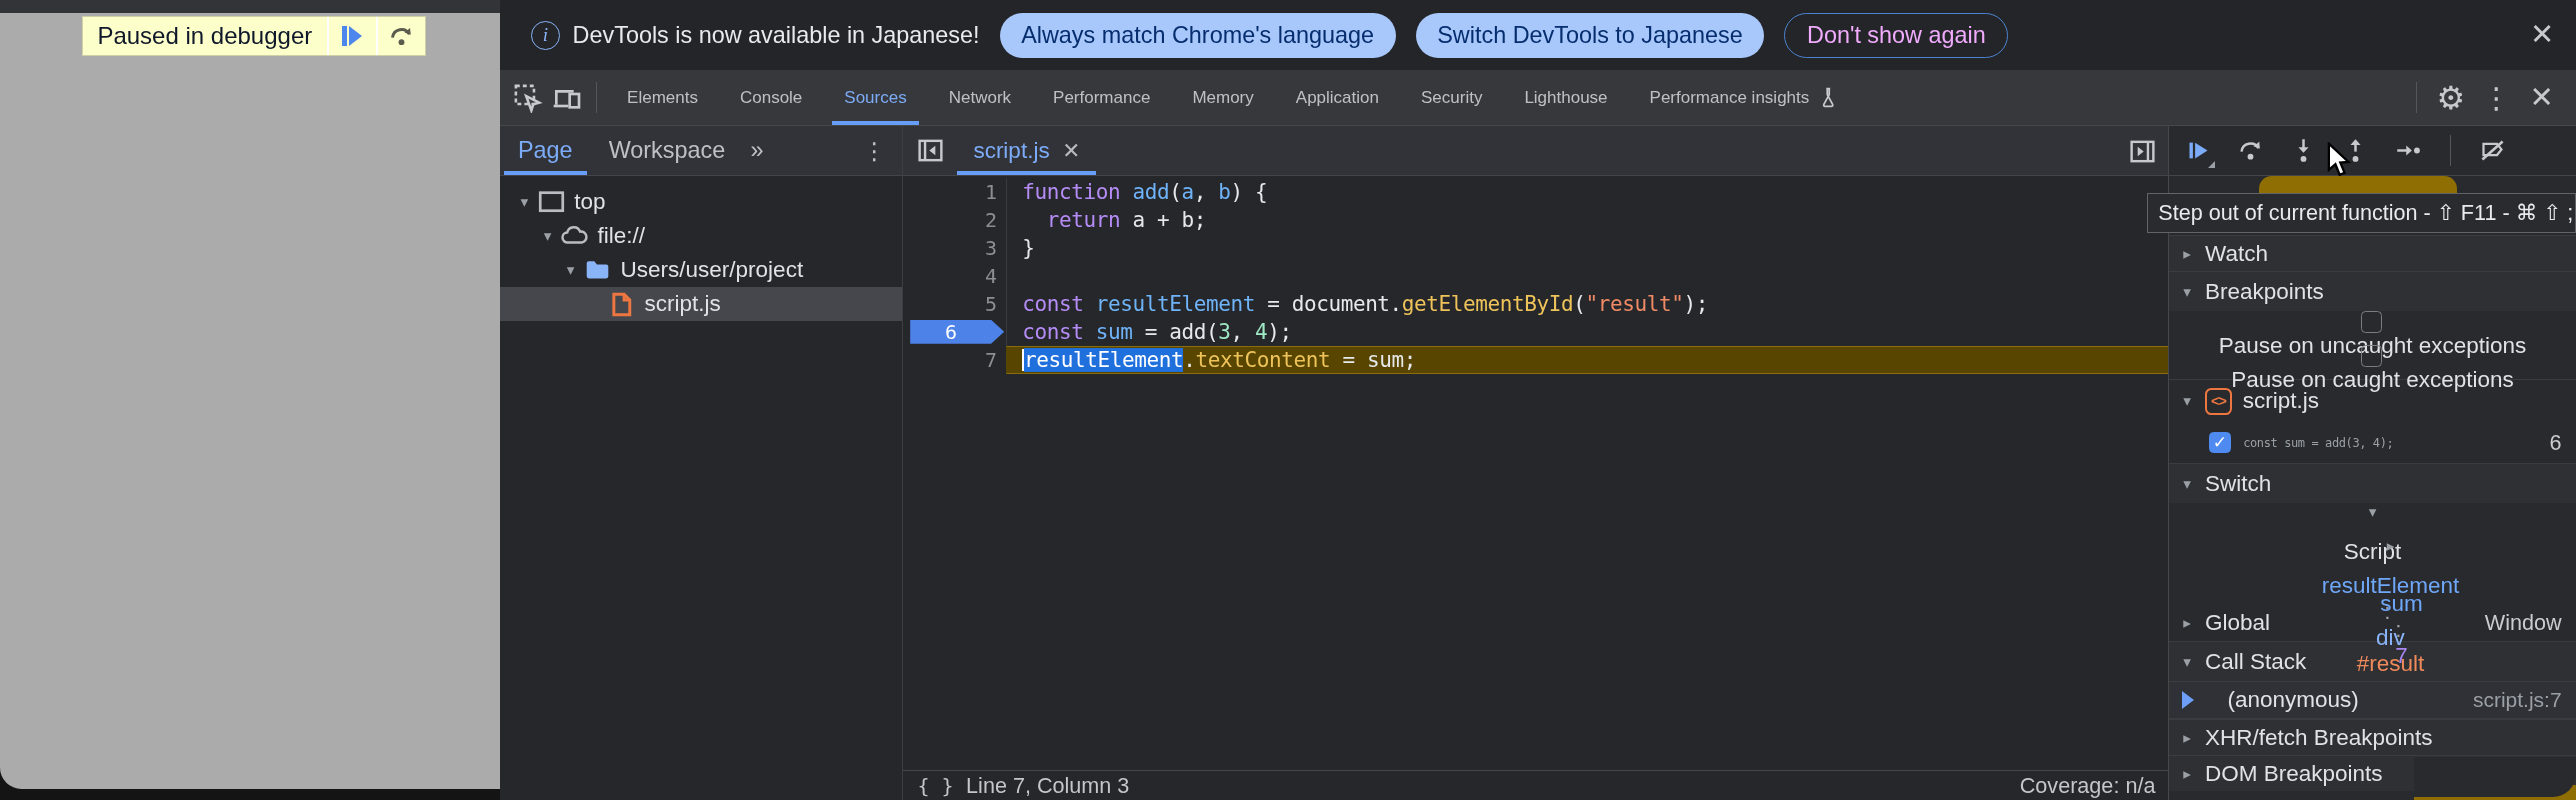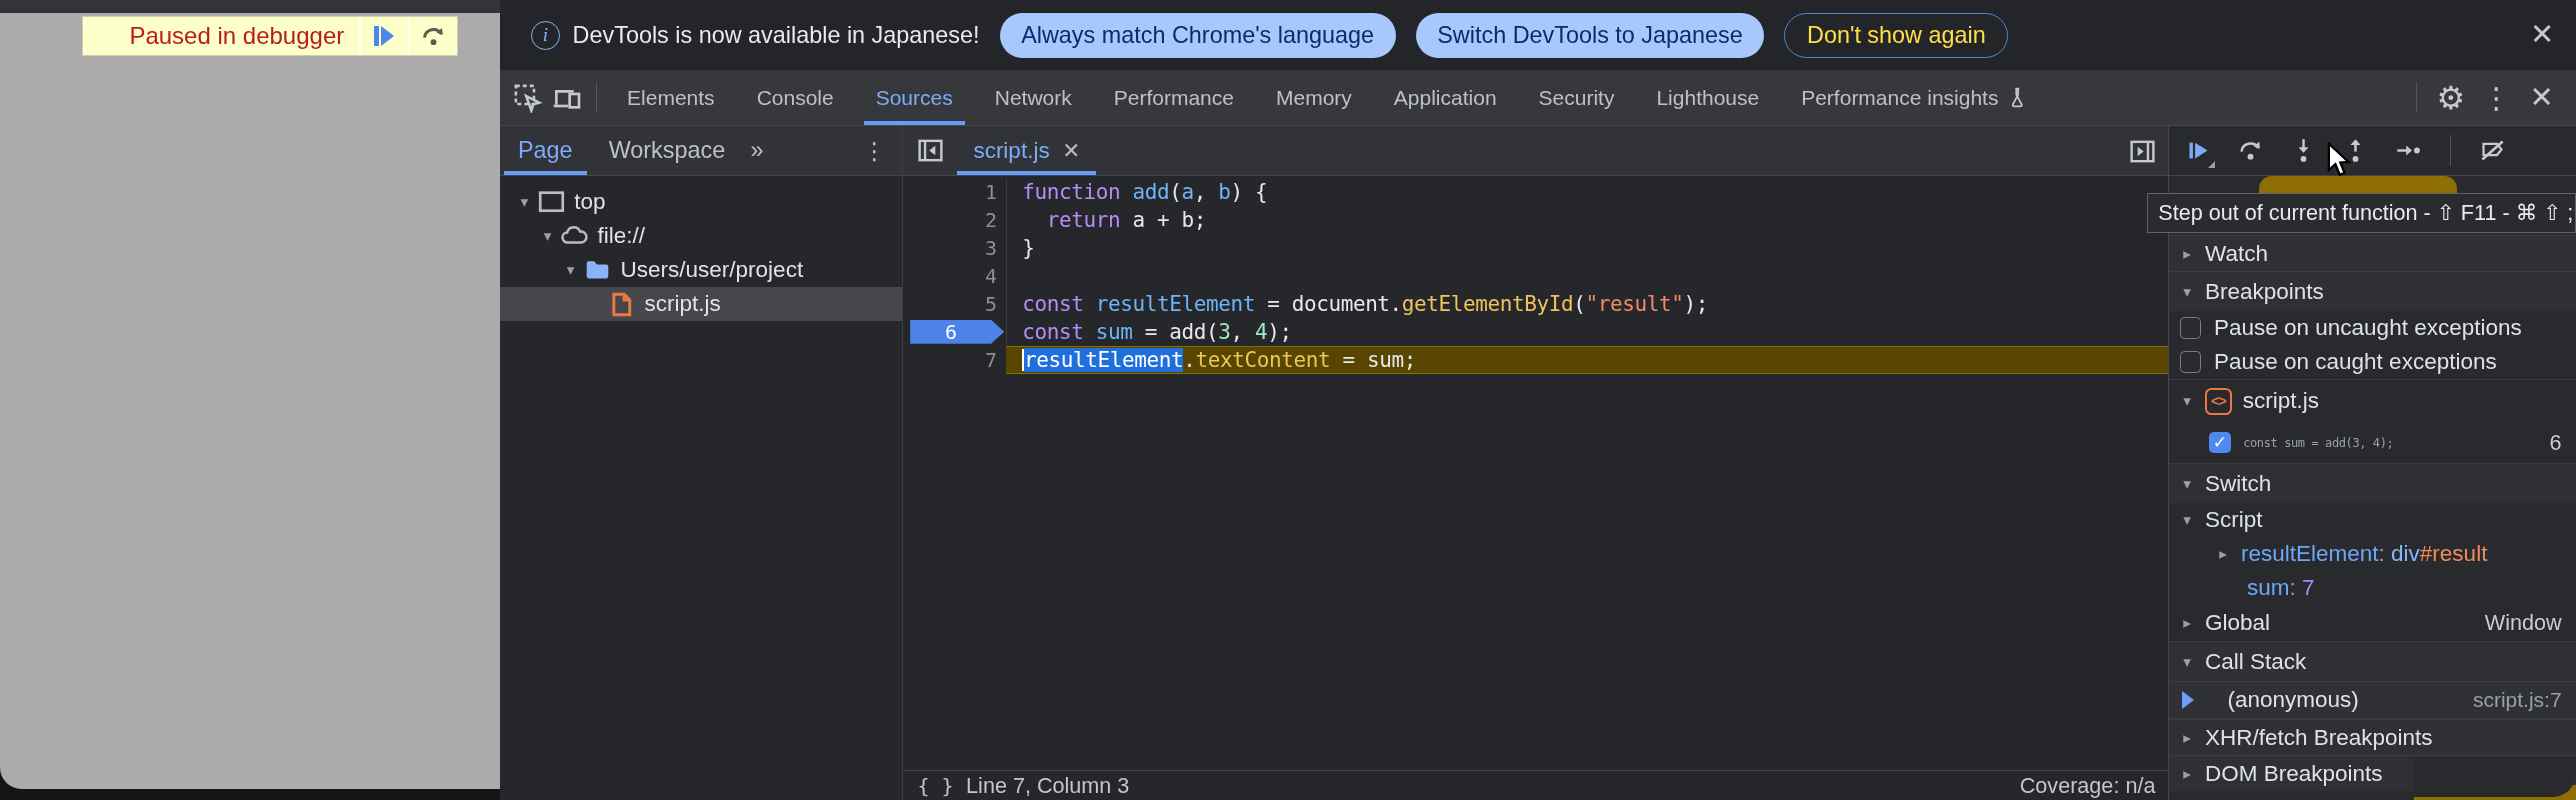--- a/index.html
+++ b/index.html
@@ -7,47 +7,47 @@
     font-family:"Liberation Sans", sans-serif; }
   #stage { position:relative; width:2576px; height:801px; display:flex; }
 
   
   #page-left { position:relative; width:500px; height:801px; background:#141414;
     display:flex; flex-direction:column; }
   #page-topband { height:12.6px; background:#333438; }
   #page-gray { flex:0 0 776px; background:#ababab; border-bottom-left-radius:21.6px; position:relative; }
   .paused-banner { position:absolute; left:82px; top:3.6px; height:40px; display:flex; align-items:stretch;
     background:#fcffc9; border:1.8px solid #cedArgb; border:1.8px solid #cfcfa8; }
-  .paused-banner .pb-label { display:flex; align-items:center; padding:0 14.4px; font-size:24px; color:#b91c1c;margin-left:32px; }
+  .paused-banner .pb-label { display:flex; align-items:center; padding:0 14.4px; font-size:24px; color:#0f172a; }
   .pb-cell { width:49px; display:flex; align-items:center; justify-content:center; border-left:2.7px solid #ffffff; }
   .mini-resume { display:flex; align-items:center; gap:2.7px; }
   .mini-resume .bar { width:4.5px; height:20px; background:#4d86ec; }
   .mini-resume .tri { width:0; height:0; border-top:10px solid transparent; border-bottom:10px solid transparent; border-left:13.5px solid #4d86ec; }
 
   
   #devtools { position:relative; width:2076px; height:801px; background:#26272b; display:flex; flex-direction:column; }
 
   
   #infobar { position:relative; height:70px; background:#232528; display:flex; align-items:center; flex:0 0 70px; }
   .info-icon { width:29px; height:29px; margin-left:31px; border:1.8px solid #8ab4f8; border-radius:50%;
     color:#8ab4f8; font-size:19px; display:flex; align-items:center; justify-content:center; font-style:italic;
     font-family:"Liberation Serif", serif; }
   #infobar .msg { margin-left:12.6px; font-size:23.4px; color:#e8eaed; }
   .pill { height:45px; border-radius:22.5px; display:flex; align-items:center; padding:0 21.6px;
     font-size:23.4px; background:#a8c7fa; color:#062e6f; margin-left:20px; white-space:nowrap; }
-  .pill.outline { background:transparent; border:1.8px solid #4d83d1; color:#fde047; }
+  .pill.outline { background:transparent; border:1.8px solid #4d83d1; color:#f0abfc; }
   .x-btn { font-size:29px; color:#c6c9cd; line-height:1; }
   #infobar-close { position:absolute; right:21.6px; top:20px; }
 
   
   #main-toolbar { height:56px; background:#37383b; border-bottom:0.9px solid #474747; display:flex; align-items:center; flex:0 0 56px; }
   .tb-icon { width:40px; height:40px; display:flex; align-items:center; justify-content:center; }
   .vsep { width:0.9px; height:31px; background:#55565a; margin:0 9px; }
   #devtools-tabs { display:flex; align-items:stretch; height:100%; }
-  .dt-tab { position:relative; display:flex; align-items:center; padding:0 21px; font-size:21px; color:#bdc1c6; white-space:nowrap; gap:9px; }
+  .dt-tab { position:relative; display:flex; align-items:center; padding:0 21px; font-size:17px; color:#bdc1c6; white-space:nowrap; gap:9px; }
   .dt-tab.sel { color:#7cacf8; }
   .dt-tab.sel::after { content:""; position:absolute; left:9px; right:9px; bottom:0; height:3.6px; background:#669df6; }
   #toolbar-right { margin-left:auto; display:flex; align-items:center; gap:5.4px; padding-right:14.4px; }
   .gear { font-size:32px; color:#c6c9cd; }
   .dots { font-size:29px; color:#c6c9cd; letter-spacing:0; }
 
   
   #content { flex:1; display:flex; min-height:0; }
 
   
@@ -96,21 +96,21 @@
   
   #sidebar { width:408px; flex:0 0 408px; border-left:0.9px solid #474747; background:#282a2d; display:flex; flex-direction:column; position:relative; }
   #debug-toolbar { height:50px; flex:0 0 50px; border-bottom:0.9px solid #44454a; display:flex; align-items:center; padding-left:9px; gap:12.6px; }
   .dbg-btn { width:40px; height:40px; display:flex; align-items:center; justify-content:center; position:relative; }
   .dd-corner { position:absolute; right:2.7px; bottom:2.7px; width:0; height:0; border-left:7.2px solid transparent; border-bottom:7.2px solid #9aa0a6; }
 
   #sections { flex:1; padding-top:59px; overflow:hidden; }
   .sec-header { display:flex; align-items:center; background:#2f3034; border-top:0.9px solid #3b3c40; font-size:22.5px; color:#dfe2e6; }
   .sec-row { display:flex; align-items:center; font-size:22.5px; color:#dfe2e6; }
   .arr { width:36px; flex:0 0 36px; text-align:center; font-size:15.3px; color:#9aa0a6; }
-  .h40{height:36px;} .h44{height:40px;} .h38{height:34px;} .h48{height:43px;} .h46{height:41px;} .h42{height:38px;gap:23px;}
+  .h40{height:36px;} .h44{height:40px;} .h38{height:34px;flex-direction:column;} .h48{height:43px;} .h46{height:41px;} .h42{height:38px;gap:23px;}
   .cb { width:21.6px; height:21.6px; border:1.8px solid #7a7e83; border-radius:4.5px; margin:0 12.6px 0 10.8px; flex:0 0 21.6px; }
   .cb.checked { background:#4e8af0; border-color:#4e8af0; color:#fff; display:flex; align-items:center; justify-content:center; font-size:17px; }
   .js-badge { width:27px; height:27px; border:2.7px solid #ee7741; border-radius:6.3px; color:#ee7741; font-size:14.4px; font-weight:bold;
     display:flex; align-items:center; justify-content:center; margin-right:10.8px; flex:0 0 27px; letter-spacing:-0.9px; }
   .bp-entry-text { font-family:"DejaVu Sans Mono", monospace; font-size:12px; letter-spacing:-0.4px; color:#9aa0a6; }
   .right-val { margin-left:auto; padding-right:14.4px; font-size:21.6px; color:#c9ccd0; }
   .right-muted { margin-left:auto; padding-right:14.4px; font-size:21px; color:#9aa0a6; }
   .v-name { color:#6fa7f8; } .v-colon { color:#9aa0a6; } .v-tag { color:#8ab4f8; } .v-id { color:#ef8a5a; } .v-num { color:#a987f3; }
   .indent2 { padding-left:36px; } .indent3 { padding-left:58px; }
   .stack-arrow { width:0; height:0; border-top:9px solid transparent; border-bottom:9px solid transparent; border-left:12.6px solid #6d9ff8; margin:0 10.8px 0 12.6px; }

